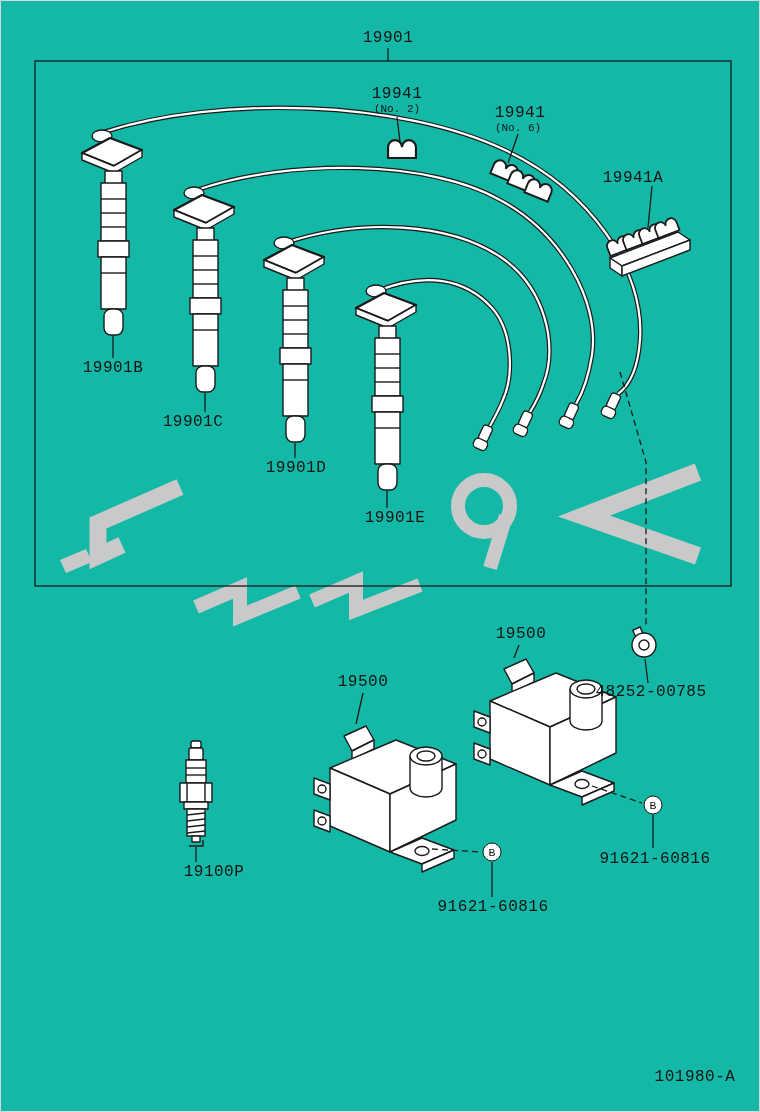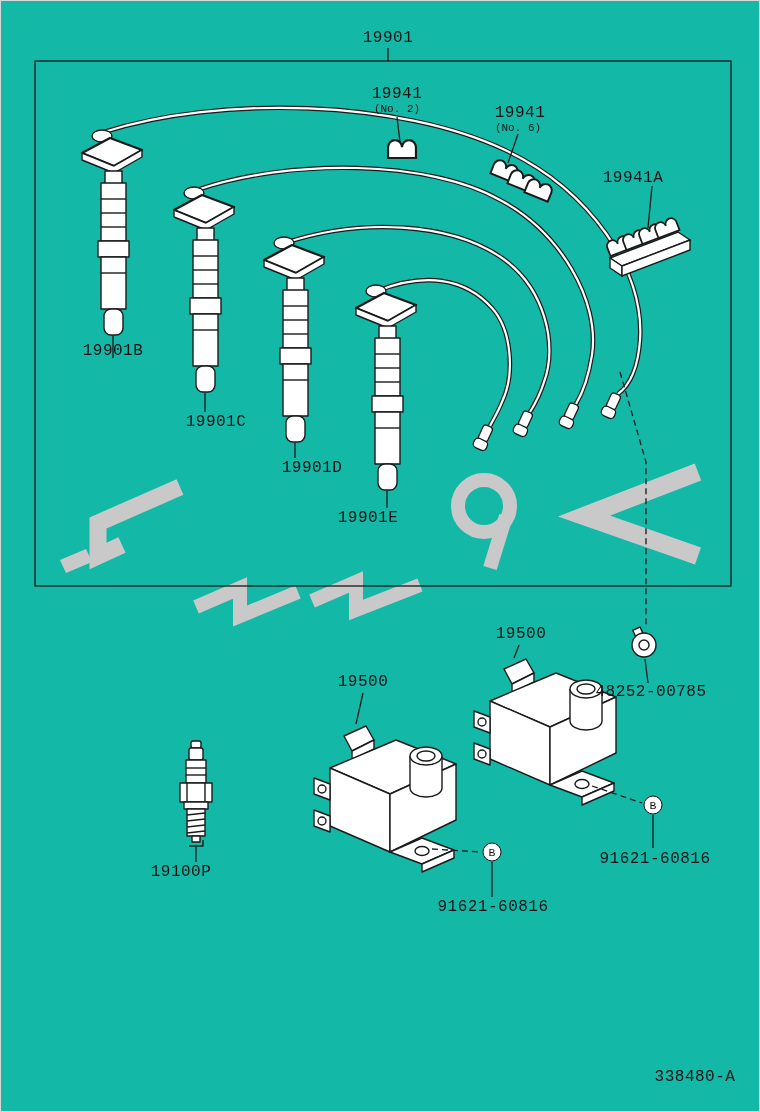--- a/index.html
+++ b/index.html
@@ -192,29 +192,29 @@
       <path d="M592,786 L642,803"></path>
     </g>
   </svg>
 
   <div class="lbl" style="left:388px; top:30px">19901</div>
   <div class="lbl" style="left:397px; top:86px">19941</div>
   <div class="lbl small" style="left:397px; top:104px">(No. 2)</div>
   <div class="lbl" style="left:520px; top:105px">19941</div>
   <div class="lbl small" style="left:518px; top:123px">(No. 6)</div>
   <div class="lbl" style="left:633px; top:170px">19941A</div>
-  <div class="lbl" style="left:113px; top:343px">19901B</div>
-  <div class="lbl" style="left:216px; top:414px">19901C</div>
-  <div class="lbl" style="left:312px; top:460px">19901D</div>
-  <div class="lbl" style="left:368px; top:510px">19901E</div>
+  <div class="lbl" style="left:113px; top:360px">19901B</div>
+  <div class="lbl" style="left:193px; top:414px">19901C</div>
+  <div class="lbl" style="left:296px; top:460px">19901D</div>
+  <div class="lbl" style="left:395px; top:510px">19901E</div>
   <div class="lbl" style="left:363px; top:674px">19500</div>
   <div class="lbl" style="left:521px; top:626px">19500</div>
   <div class="lbl" style="left:651px; top:684px">48252-00785</div>
-  <div class="lbl" style="left:181px; top:864px">19100P</div>
+  <div class="lbl" style="left:214px; top:864px">19100P</div>
   <div class="lbl" style="left:493px; top:899px">91621-60816</div>
   <div class="lbl" style="left:655px; top:851px">91621-60816</div>
 
   <div class="b-marker" style="left:492px; top:852px">B</div>
   <div class="b-marker" style="left:653px; top:805px">B</div>
 
-  <div class="lbl" style="left:695px; top:1069px">338480-A</div>
+  <div class="lbl" style="left:695px; top:1069px">101980-A</div>
 
 </div>
 
 </body></html>

